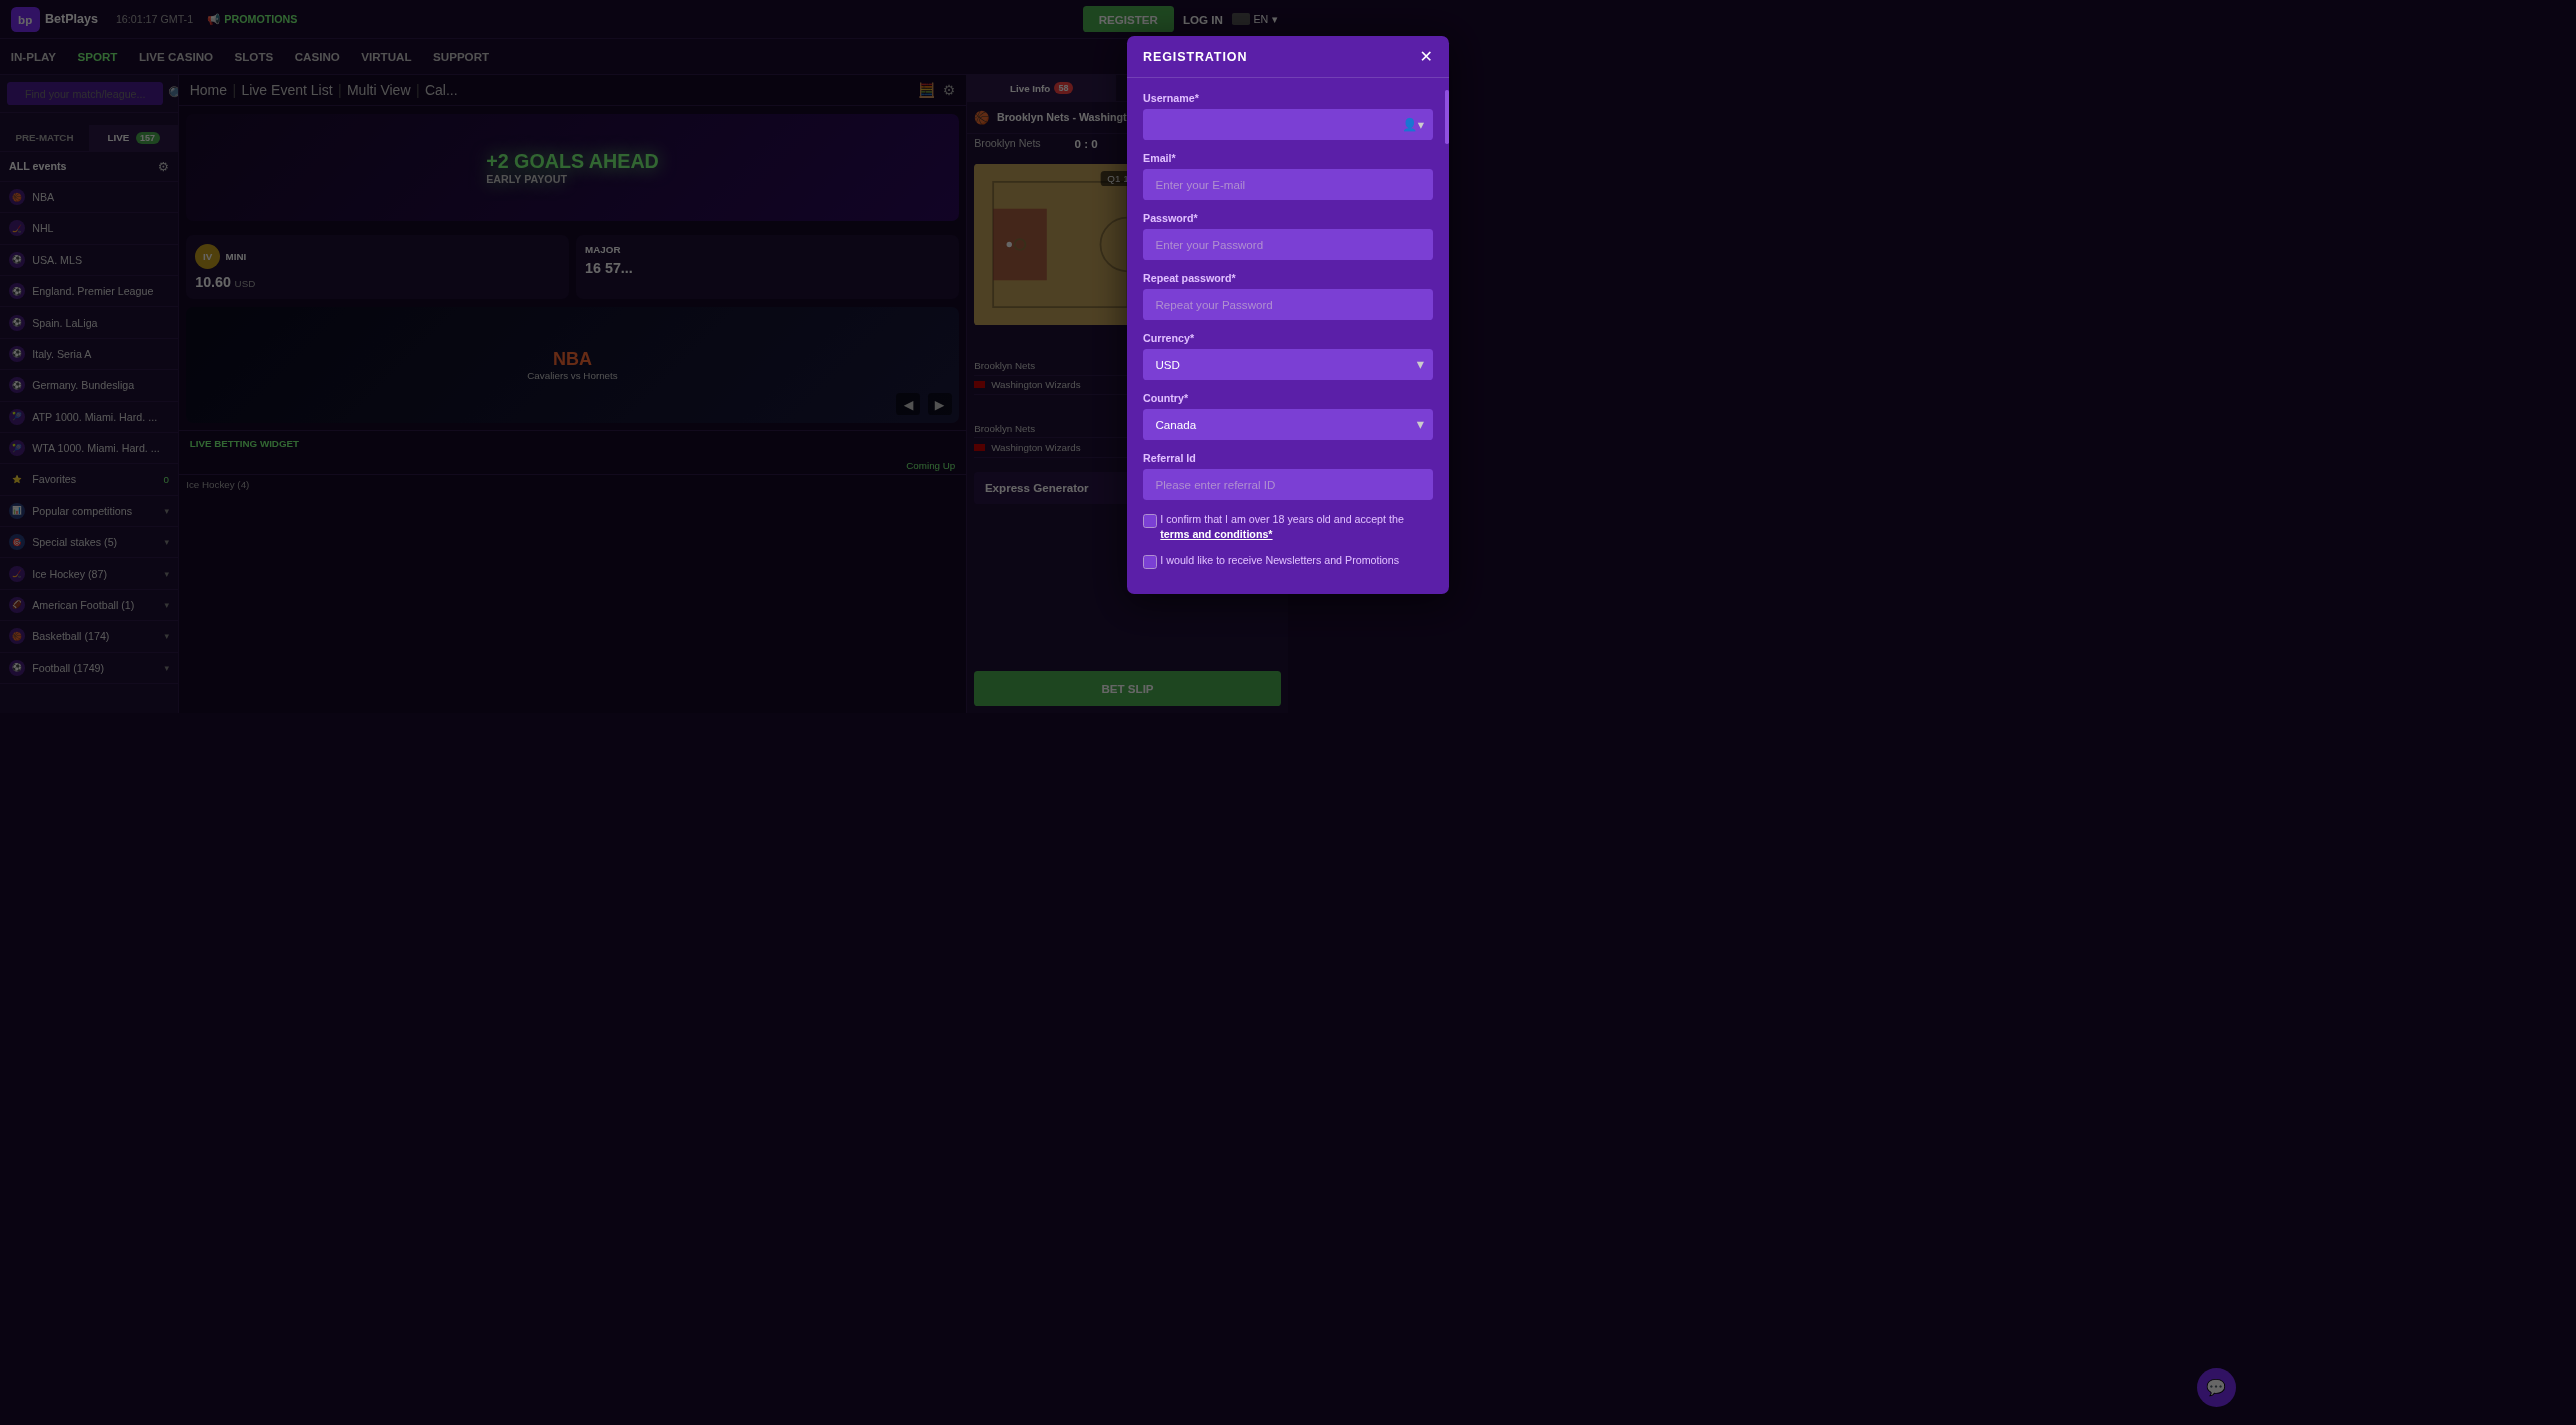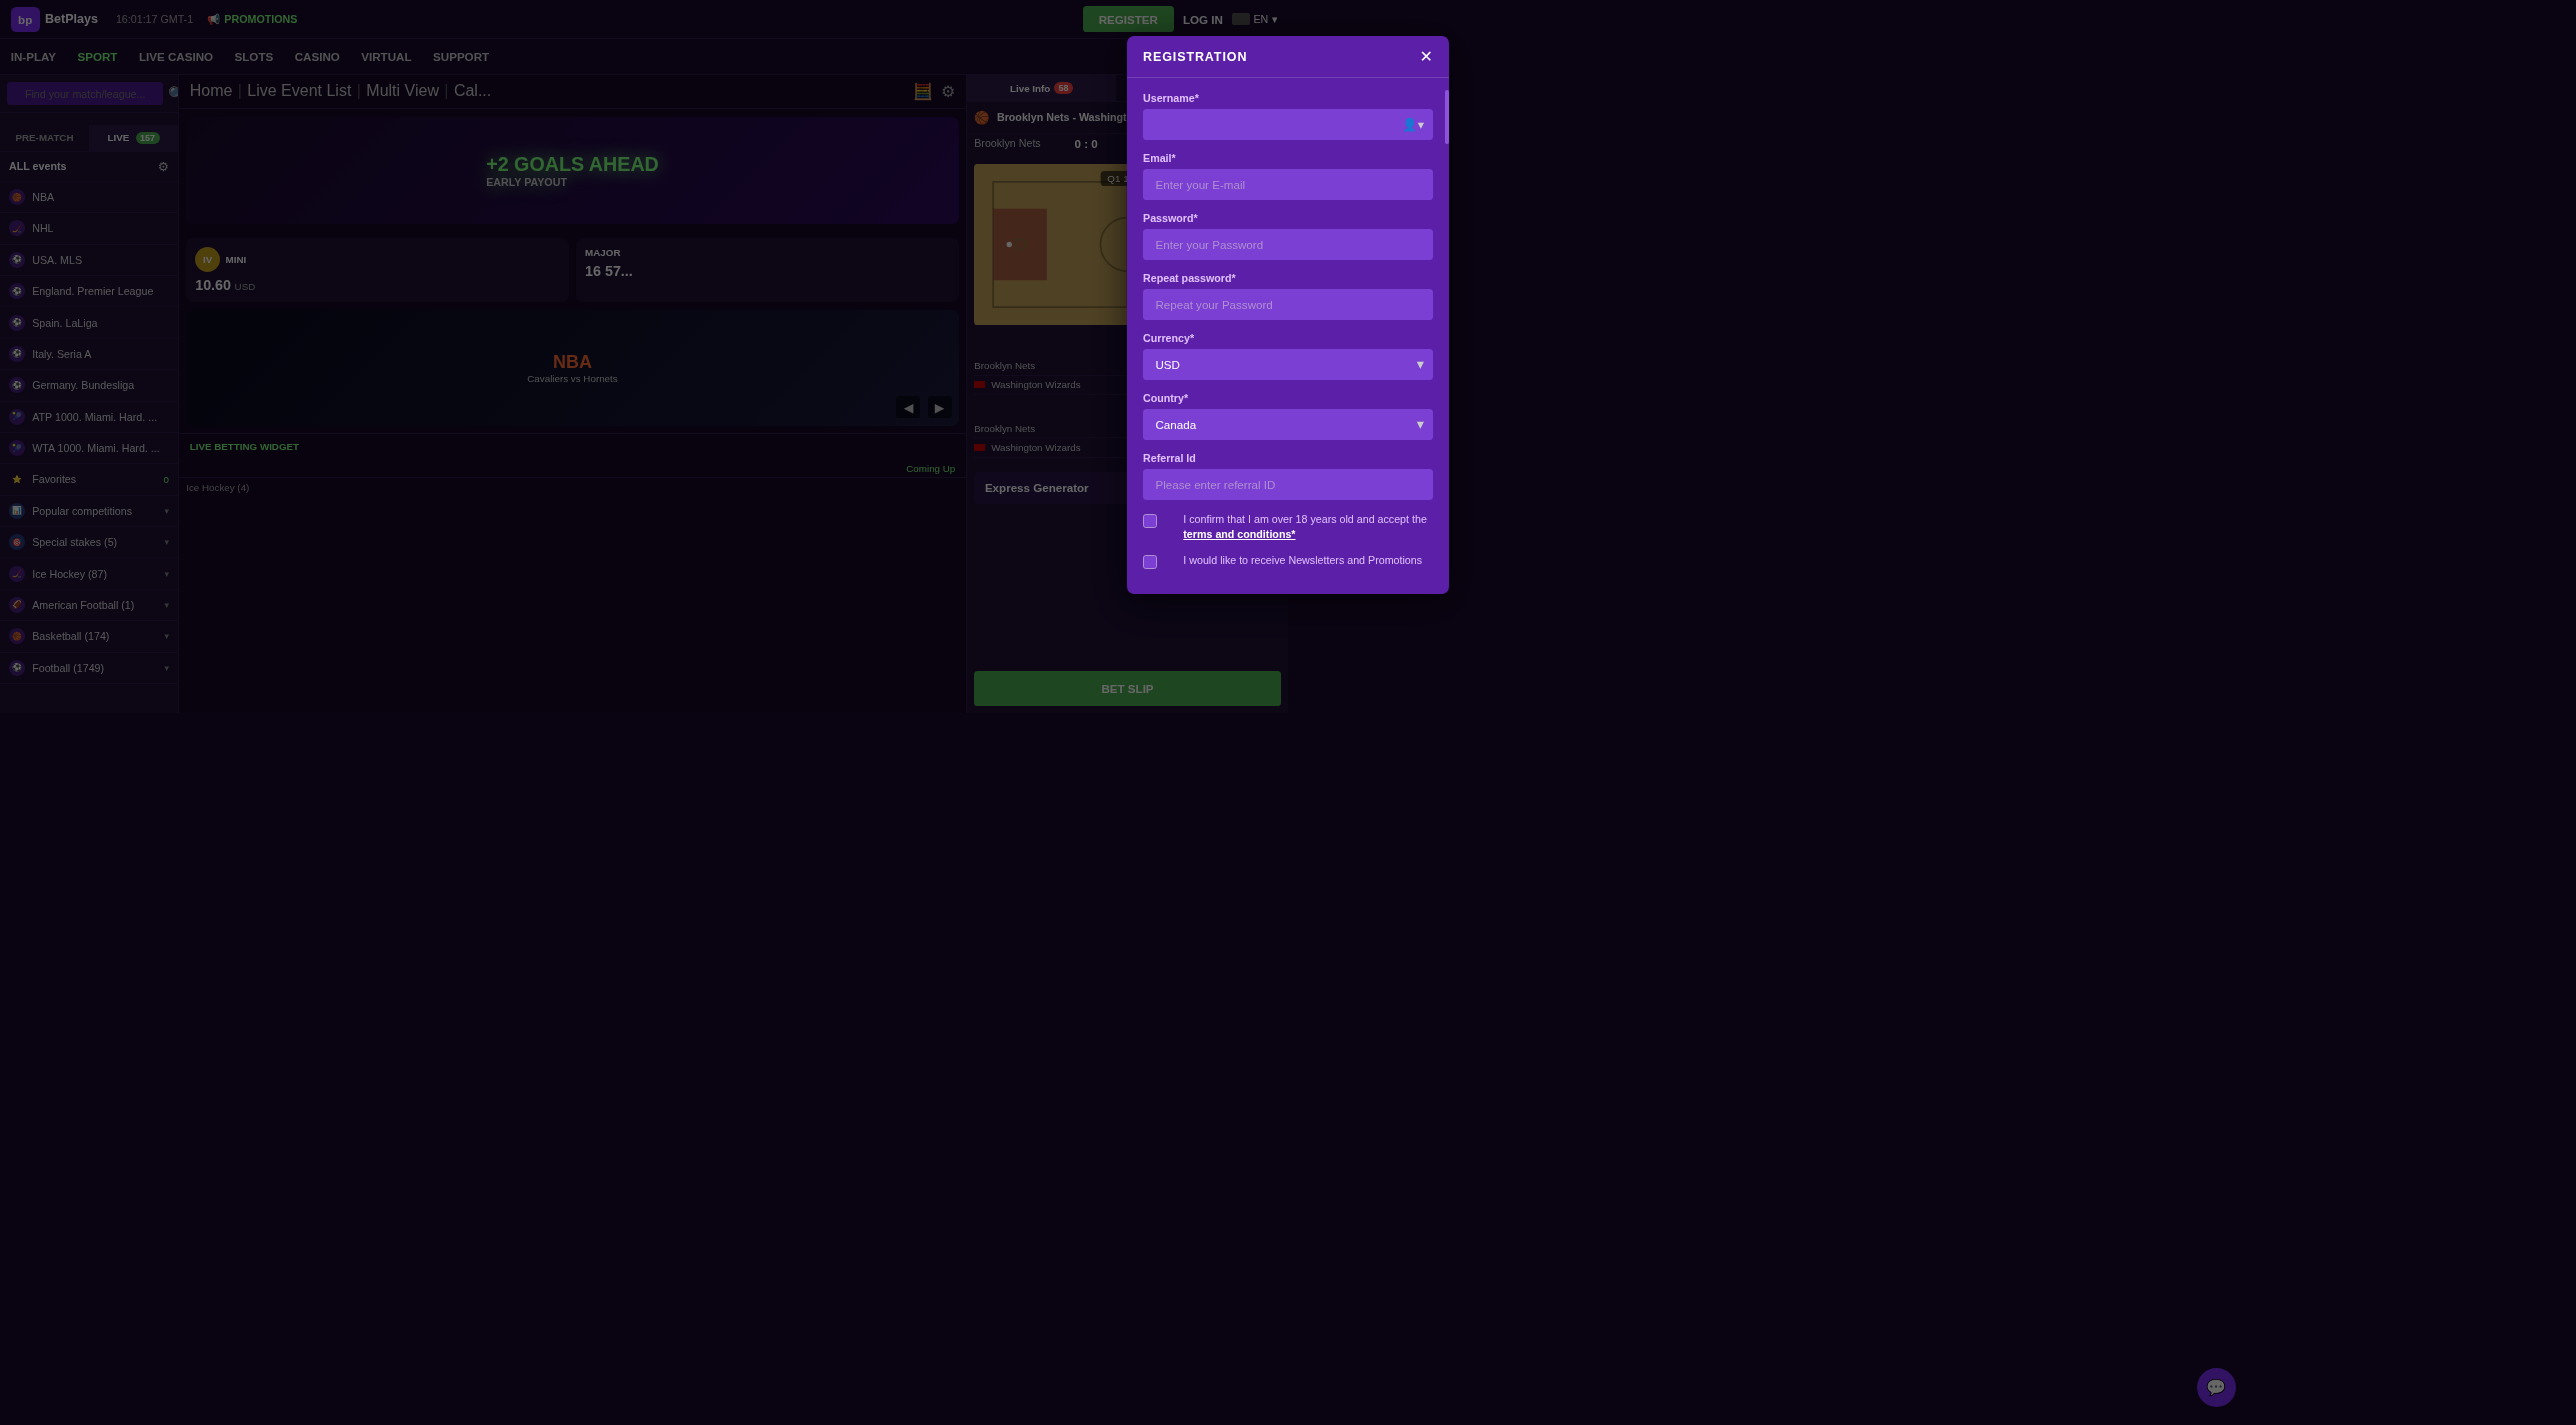--- a/index.html
+++ b/index.html
@@ -180,23 +180,23 @@
 
     
     .main-content {
       flex: 1;
       background: #150827;
       overflow-y: auto;
       position: relative;
     }
     .breadcrumb {
       display: flex;
-      align-items: flex-start;
+      align-items: flex-end;
       padding: 7.2px 10.7px;
-      font-size: 16px;
+      font-size: 14px;
       color: #aaa;
       gap: 5.4px;
       border-bottom: 0.9px solid #2d1a4a;
     }
     .breadcrumb a { color: #ccc; text-decoration: none; }
     .breadcrumb .sep { color: #555; }
     .main-banner {
       margin: 7.2px;
       border-radius: 7.2px;
       overflow: hidden;
@@ -446,21 +446,21 @@
       position: absolute;
       right: 9px;
       top: 50%;
       transform: translateY(-50%);
       color: #ccc;
       pointer-events: none;
     }
     .checkbox-row {
       display: flex;
       align-items: flex-start;
-      gap: 26px;
+      gap: 3px;
       margin-bottom: 10.7px;
     }
     .checkbox-input {
       width: 14.3px;
       height: 14.3px;
       flex-shrink: 0;
       margin-top: 1.8px;
       cursor: pointer;
       background: #7b3fd4;
       border: 1.8px solid #b090d0;

